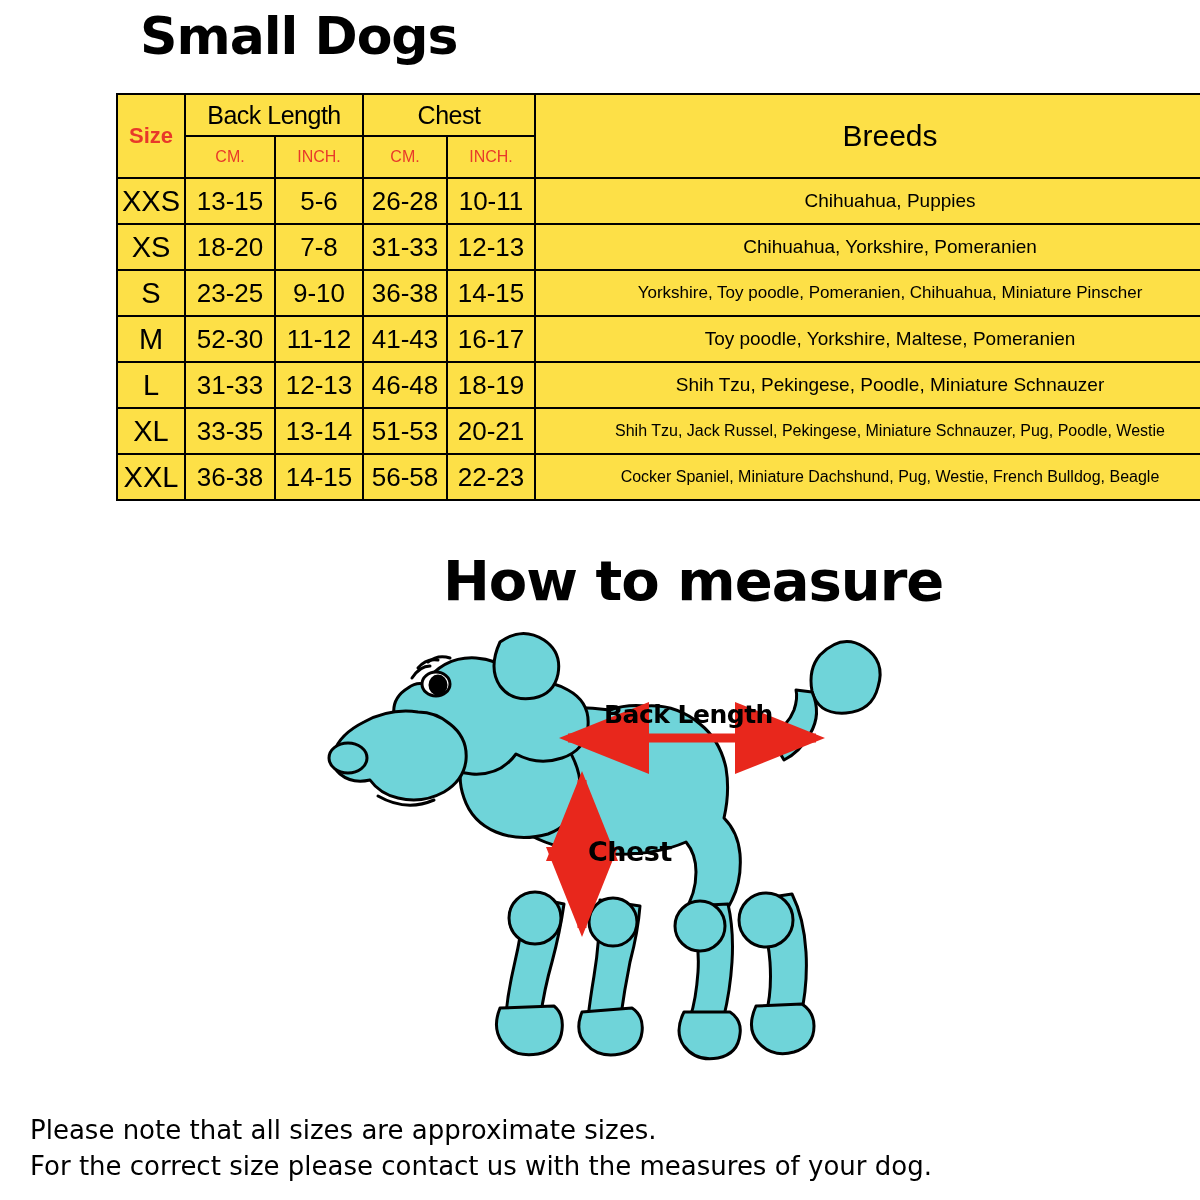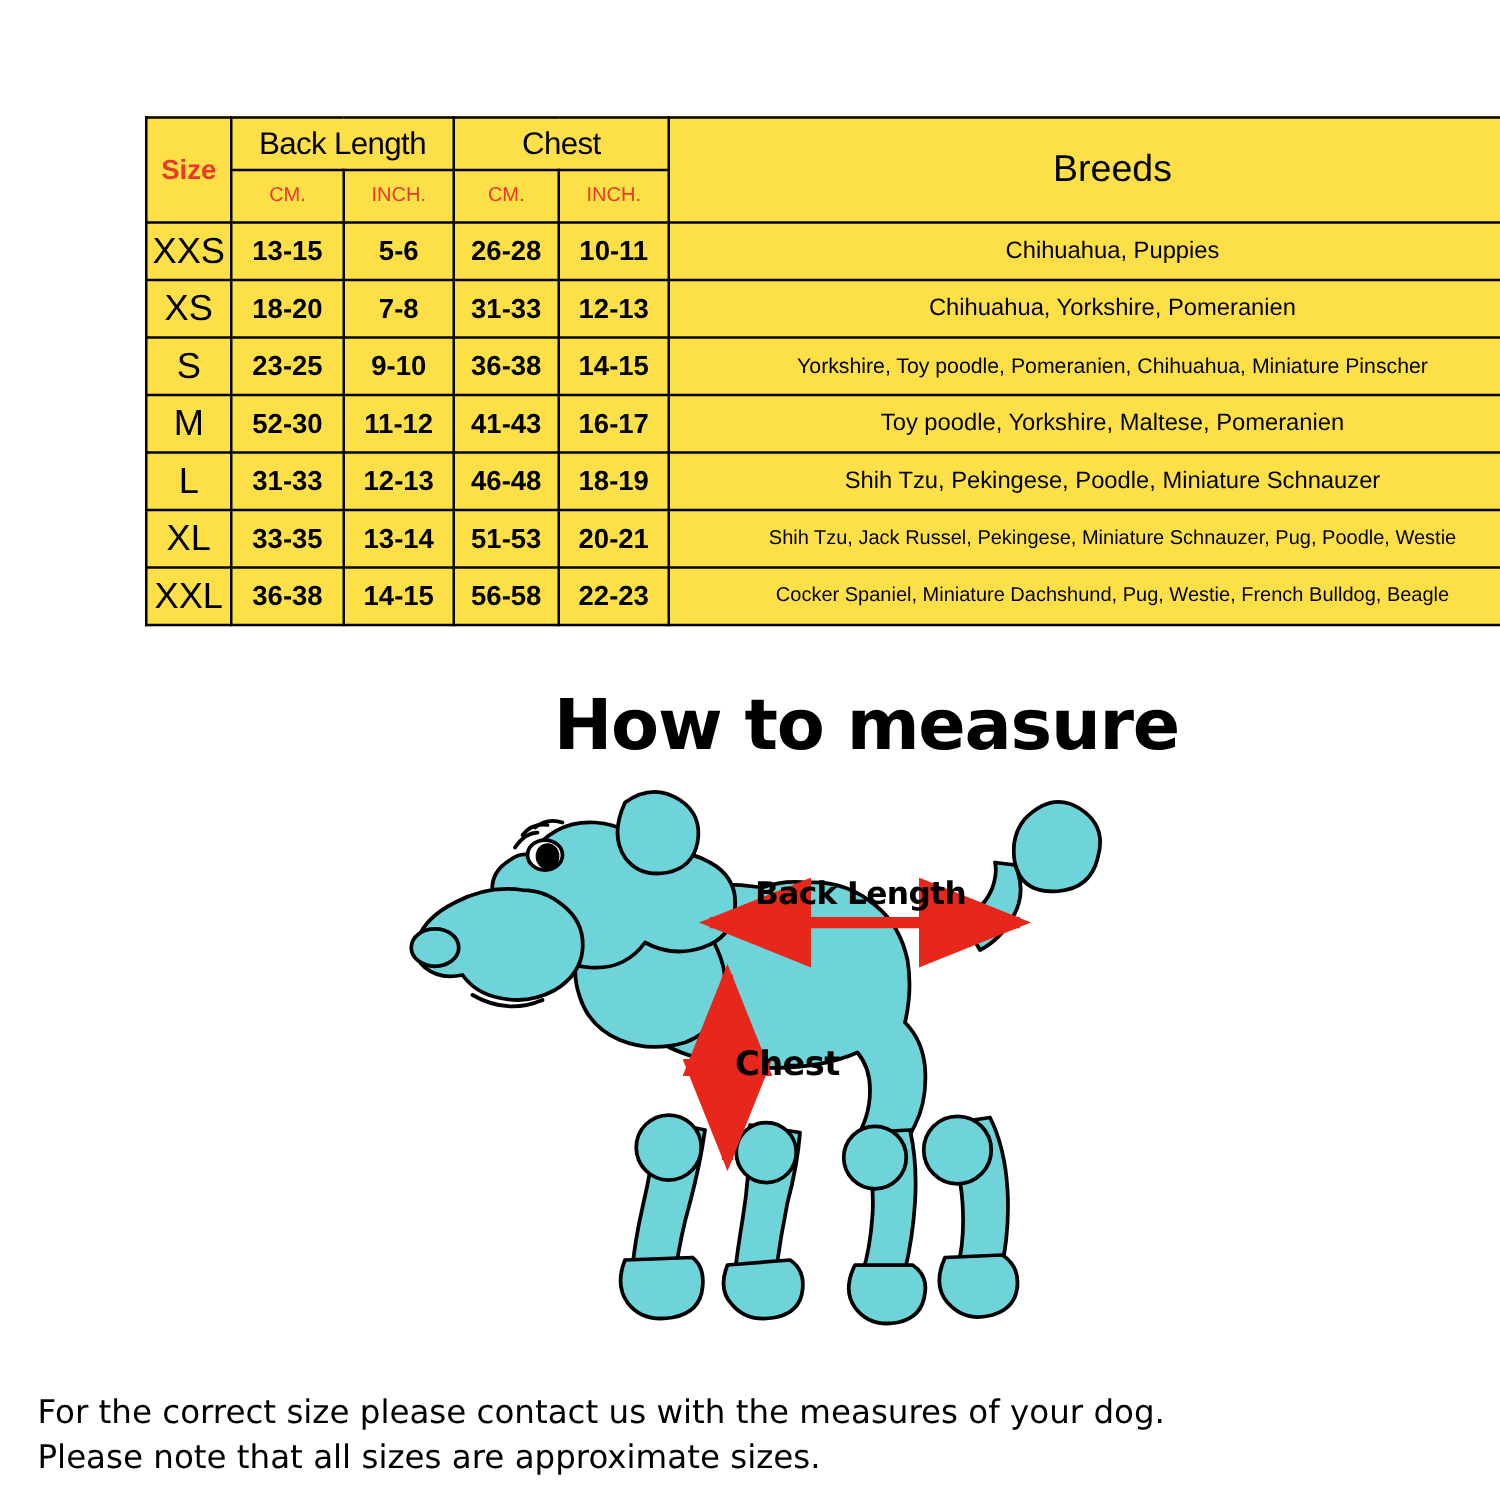--- a/index.html
+++ b/index.html
@@ -78,22 +78,22 @@
   .col-bl-cm { width: 90px; }
   .col-bl-in { width: 88px; }
   .col-ch-cm { width: 84px; }
   .col-ch-in { width: 88px; }
 
   td.size-cell {
     font-size: 29px;
     height: 44px;
   }
   td.num-cell {
-    font-size: 22px;
-    font-weight: bold;
+    font-size: 26px;
+    font-weight: normal;
     height: 44px;
   }
   td.breed-cell {
     font-size: 19px;
     text-align: left;
     padding-left: 6px;
     height: 44px;
     white-space: nowrap;
     margin-top: 40px;
   }
@@ -153,20 +153,21 @@
     line-height: 36px;
     color: #000;
   }
   .footer div { white-space: nowrap; }
 </style>
 </head>
 <body>
 
 <div class="page">
 
+  <div class="main-title">Small Dogs</div>
 
   <div class="table-wrap">
     <table class="size-table">
       <colgroup>
         <col class="col-size">
           <col class="col-bl-cm">
           <col class="col-bl-in">
         <col class="col-ch-cm">
           <col class="col-ch-in">
           <col>
@@ -308,17 +309,17 @@
       </marker>
     </defs>
     <line x1="568" y1="738" x2="816" y2="738" stroke="#e8271c" stroke-width="9" marker-start="url(#ah-start)" marker-end="url(#ah)"></line>
     <line x1="582" y1="780" x2="582" y2="928" stroke="#e8271c" stroke-width="9" marker-start="url(#ah-start)" marker-end="url(#ah)"></line>
   </svg>
 
   <div class="label-back-length">Back Length</div>
   <div class="label-chest">Chest</div>
 
   <div class="footer">
+    <div>Please note that all sizes are approximate sizes.</div>
     <div>For the correct size please contact us with the measures of your dog.</div>
-    <div>Please note that all sizes are approximate sizes.</div>
   </div>
 
 </div>
 
 </body></html>

